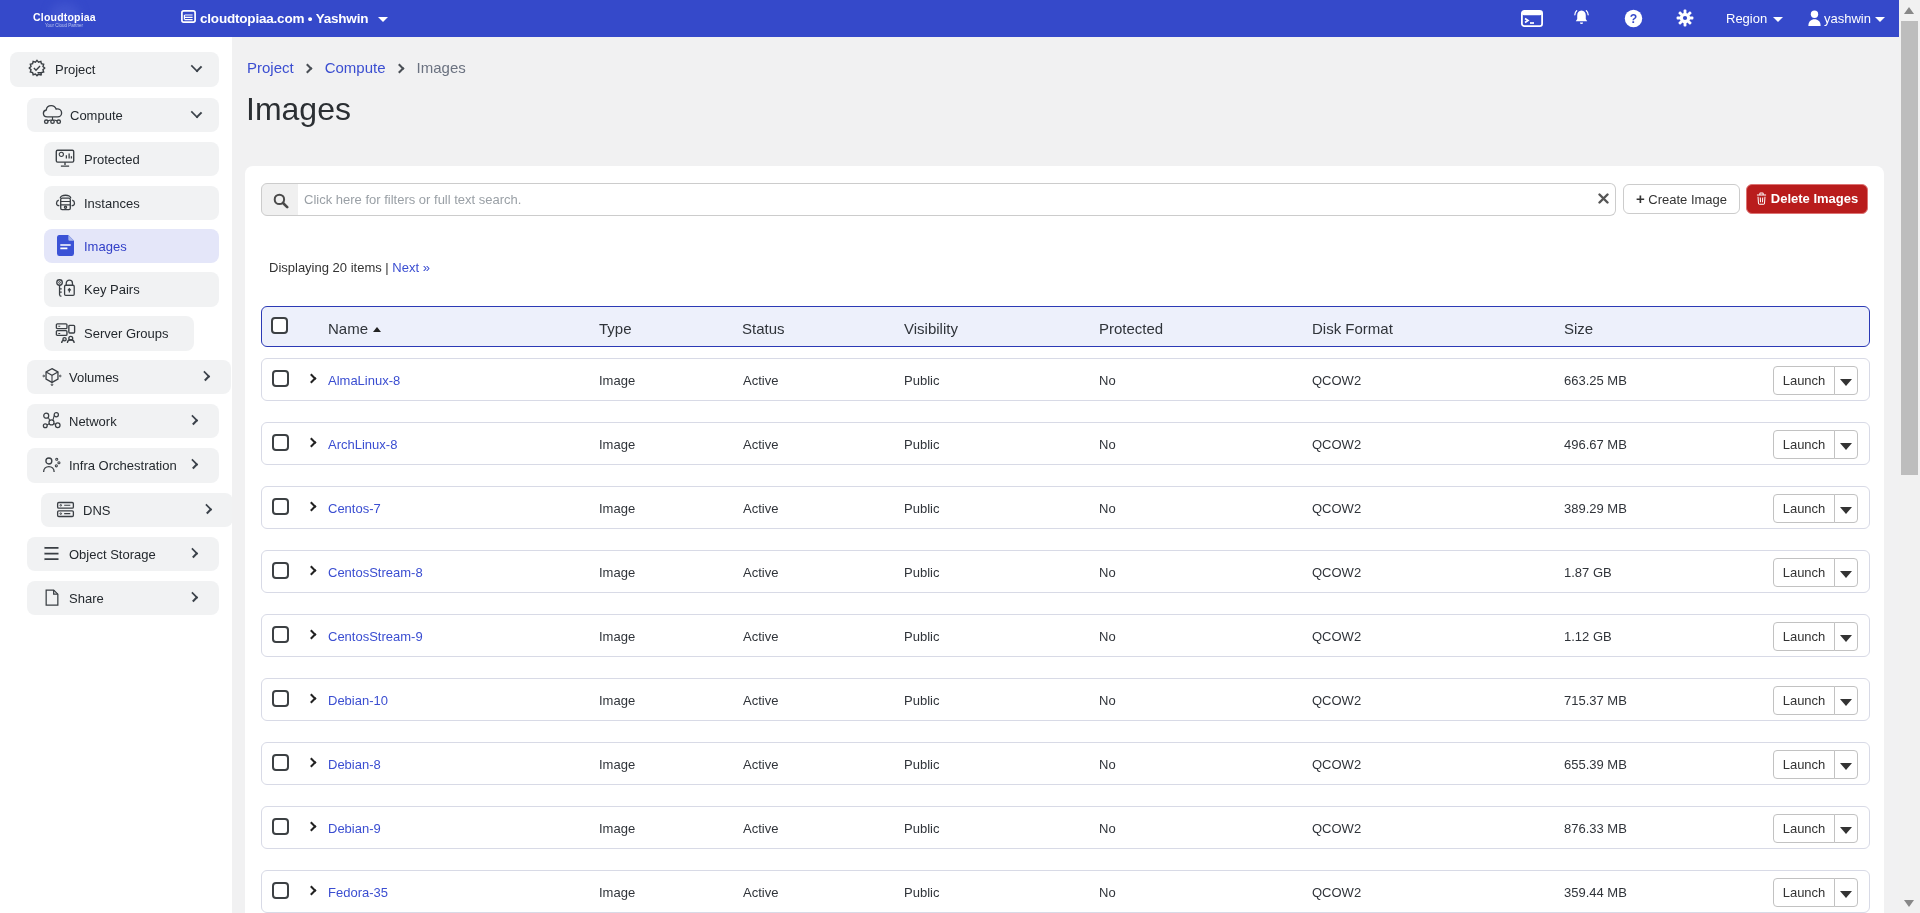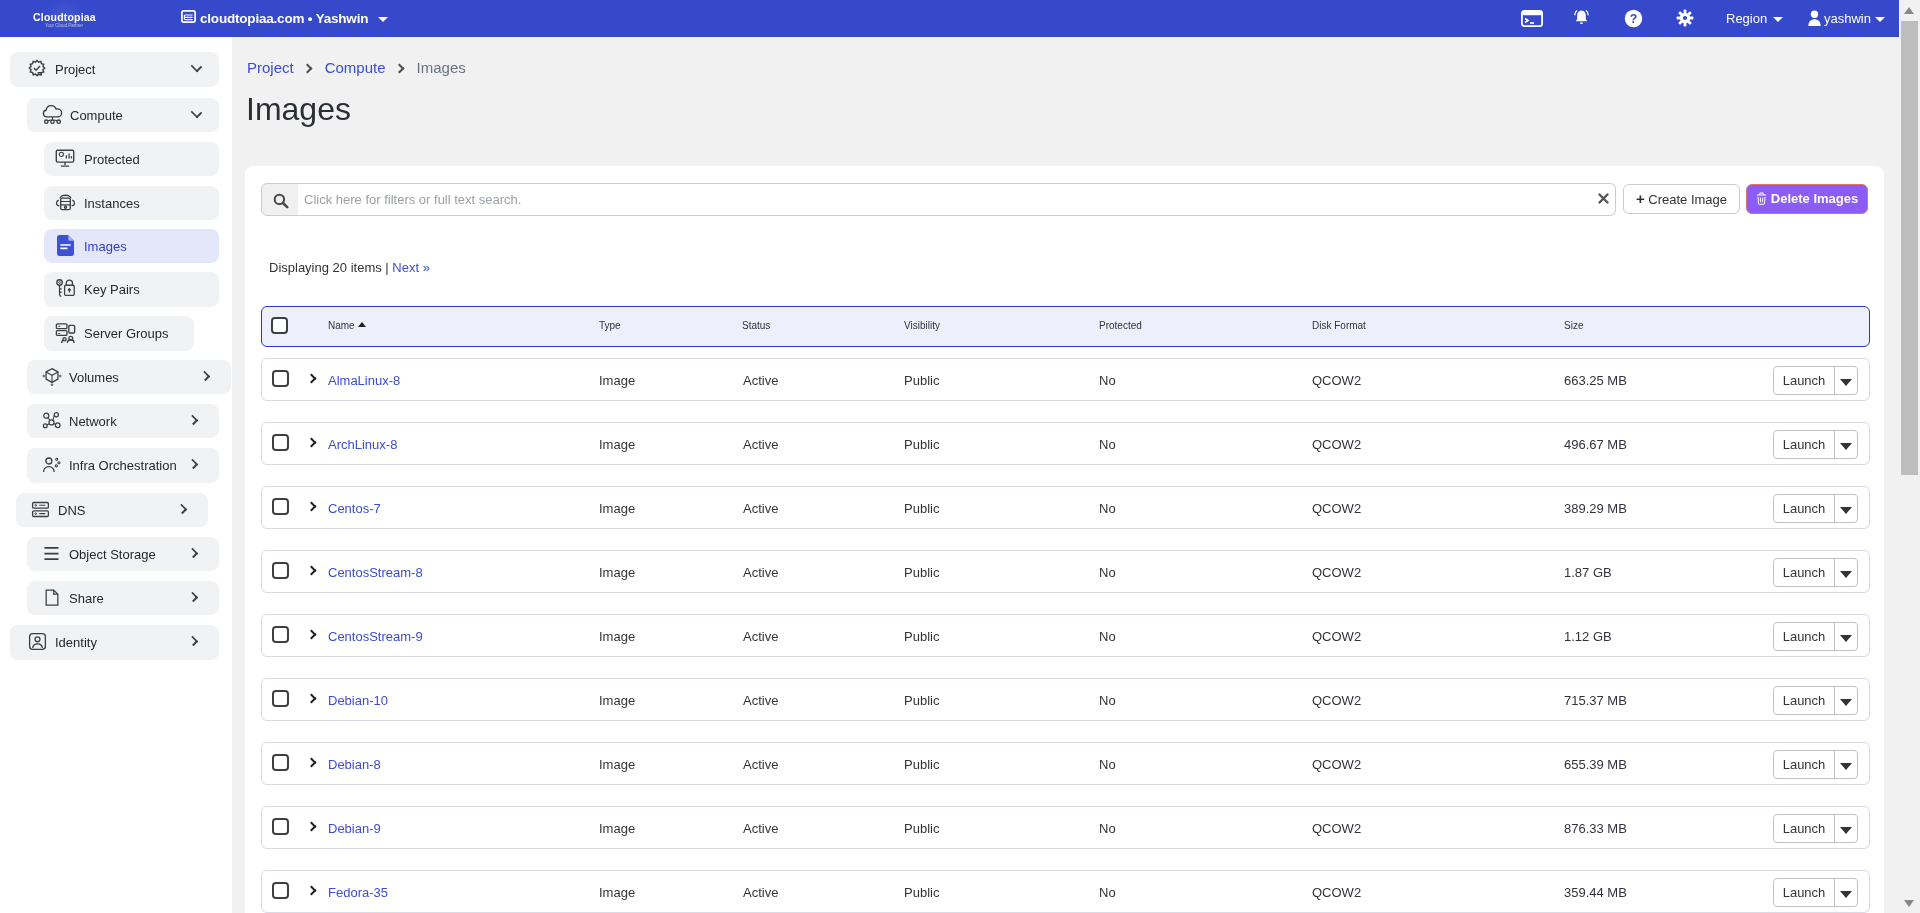--- a/index.html
+++ b/index.html
@@ -27,26 +27,26 @@
   #crumb a { color:#3b4ed1; text-decoration:none; }
   .crumbsep { display:inline-block; width:7px; height:7px; border-right:2.8px solid #4a4f55; border-top:2.8px solid #4a4f55; transform:rotate(45deg); margin:0 14px 1px 10px; }
   #h1 { position:absolute; left:246px; top:91px; font-size:32px; color:#2b2f33; font-weight:400; }
   #panel { position:absolute; left:245px; top:166px; width:1639px; height:747px; background:#fff; border-radius:8px 8px 0 0; }
   
   #searchbtn { position:absolute; left:261px; top:183px; width:38px; height:33px; background:#f0f0f0; border:1px solid #ccc; border-radius:6px 0 0 6px; }
   #searchinput { position:absolute; left:298px; top:183px; width:1318px; height:33px; background:#fff; border:1px solid #ccc; border-left:none; border-radius:0 6px 6px 0; }
   #searchph { position:absolute; left:304px; top:192px; font-size:13px; color:#9aa0a6; }
     .btn { position:absolute; top:184px; height:30px; border-radius:6px; font-size:13px; line-height:28px; text-align:center; }
   #createbtn { left:1623px; width:117px; background:#fff; border:1px solid #ccc; color:#333; }
-  #deletebtn { left:1746px; width:122px; background:#8b5cf6; border:1px solid #dd7373; color:#fff; }
+  #deletebtn { left:1746px; width:122px; background:#b91c1c; border:1px solid #dd7373; color:#fff; }
   #displine { position:absolute; left:269px; top:260px; font-size:13px; color:#333; }
   #displine a { color:#3b4ed1; text-decoration:none; }
   
   #thead { position:absolute; left:261px; top:305.5px; width:1609px; height:41.5px; background:#edf0fb; border:1.6px solid #2c3ab5; border-radius:6px; }
-  .hcell { position:absolute; top:13px; font-size:10px; color:#30343a; }
+  .hcell { position:absolute; top:13px; font-size:15px; color:#30343a; }
   .row { position:absolute; left:261px; width:1609px; height:43px; background:#fff; border:1px solid #d8dae6; border-radius:6px; }
   .cell { position:absolute; top:14px; font-size:13px; color:#30343a; }
   .row a.nm { color:#3b4ed1; text-decoration:none; }
   .cbx { position:absolute; width:17px; height:17px; border:2px solid #3c4043; border-radius:4px; background:#fff; }
   .rchev { position:absolute; left:46px; top:16px; width:7px; height:7px; border-right:2.8px solid #222; border-bottom:2.8px solid #222; transform:rotate(-45deg); }
   .launch { position:absolute; left:1511px; top:7px; width:62px; height:29px; border:1px solid #c2c2c2; border-radius:4px 0 0 4px; background:#fff; font-size:13px; color:#333; text-align:center; line-height:27px; }
   .launchc { position:absolute; left:1572px; top:7px; width:24px; height:29px; border:1px solid #c2c2c2; border-left:1px solid #c2c2c2; border-radius:0 4px 4px 0; background:#fff; }
   .launchc .caret { border-top-color:#333; border-left-width:6.5px; border-right-width:6.5px; border-top-width:7px; margin:11px 0 0 4.5px; }
   
   #sbar { position:absolute; left:1899px; top:0; width:21px; height:913px; background:#f1f1f1; }
@@ -202,21 +202,21 @@
     <svg style="left:14px; top:6px;" width="21" height="21" viewBox="0 0 24 24" fill="none" stroke="#3a3f44" stroke-width="1.5">
       <circle cx="9" cy="8" r="3.4"></circle>
       <path d="M3 20.5 c0-3.8 2.7-6 6-6 s6 2.2 6 6"></path>
       <circle cx="18" cy="6" r="1.2" stroke-width="1.2"></circle>
         <circle cx="20.5" cy="10" r="1.2" stroke-width="1.2"></circle>
         <circle cx="17.5" cy="13.5" r="1.2" stroke-width="1.2"></circle>
     </svg>
     <span class="lbl" style="left:42px;">Infra Orchestration</span>
     <span class="chevr"></span>
   </div>
-  <div class="sitem" style="left:16px; top:455.5px; width:192px;">
+  <div class="sitem" style="left:41px; top:455.5px; width:192px;">
     <svg style="left:14px; top:6px;" width="21" height="21" viewBox="0 0 24 24" fill="none" stroke="#3a3f44" stroke-width="1.5">
       <rect x="3" y="4" width="18" height="6.5" rx="1.4"></rect>
       <rect x="3" y="13.5" width="18" height="6.5" rx="1.4"></rect>
       <circle cx="6.6" cy="7.2" r="0.9" stroke-width="1.1"></circle>
         <circle cx="6.6" cy="16.7" r="0.9" stroke-width="1.1"></circle>
       <path d="M10.5 7.2 h7 M10.5 16.7 h7" stroke-width="1.3"></path>
     </svg>
     <span class="lbl" style="left:42px;">DNS</span>
     <span class="chevr"></span>
   </div>
@@ -227,29 +227,20 @@
     </svg>
     <span class="lbl" style="left:42px;">Object Storage</span>
     <span class="chevr"></span>
   </div>
   <div class="sitem" style="left:27px; top:543.5px; width:192px;">
     <svg style="left:15px; top:6px;" width="20" height="21" viewBox="0 0 24 24" fill="none" stroke="#3a3f44" stroke-width="1.5">
       <path d="M5 3 h9 l5 5 v13 H5 Z"></path>
       <path d="M14 3 v5 h5"></path>
     </svg>
     <span class="lbl" style="left:42px;">Share</span>
-    <span class="chevr"></span>
-  </div>
-  <div class="sitem" style="left:10px; top:588px; width:209px;">
-    <svg style="left:17px; top:6px;" width="21" height="21" viewBox="0 0 24 24" fill="none" stroke="#3a3f44" stroke-width="1.5">
-      <rect x="3" y="3" width="18" height="18" rx="3.5"></rect>
-      <circle cx="12" cy="9.5" r="2.8"></circle>
-      <path d="M6.5 19.5 c0-3 2.4-4.8 5.5-4.8 s5.5 1.8 5.5 4.8"></path>
-    </svg>
-    <span class="lbl" style="left:45px;">Identity</span>
     <span class="chevr"></span>
   </div>
 </div>
 <div id="main"></div>
 <div id="crumb"><a>Project</a><span class="crumbsep"></span><a>Compute</a><span class="crumbsep"></span>Images</div>
 <div id="h1">Images</div>
 <div id="panel"></div>
 <div id="searchbtn">
     <svg style="position:absolute; left:11px; top:9px;" width="16" height="16" viewBox="0 0 16 16">
       <circle cx="6.4" cy="6.4" r="4.7" fill="none" stroke="#4a4a4a" stroke-width="2"></circle>

